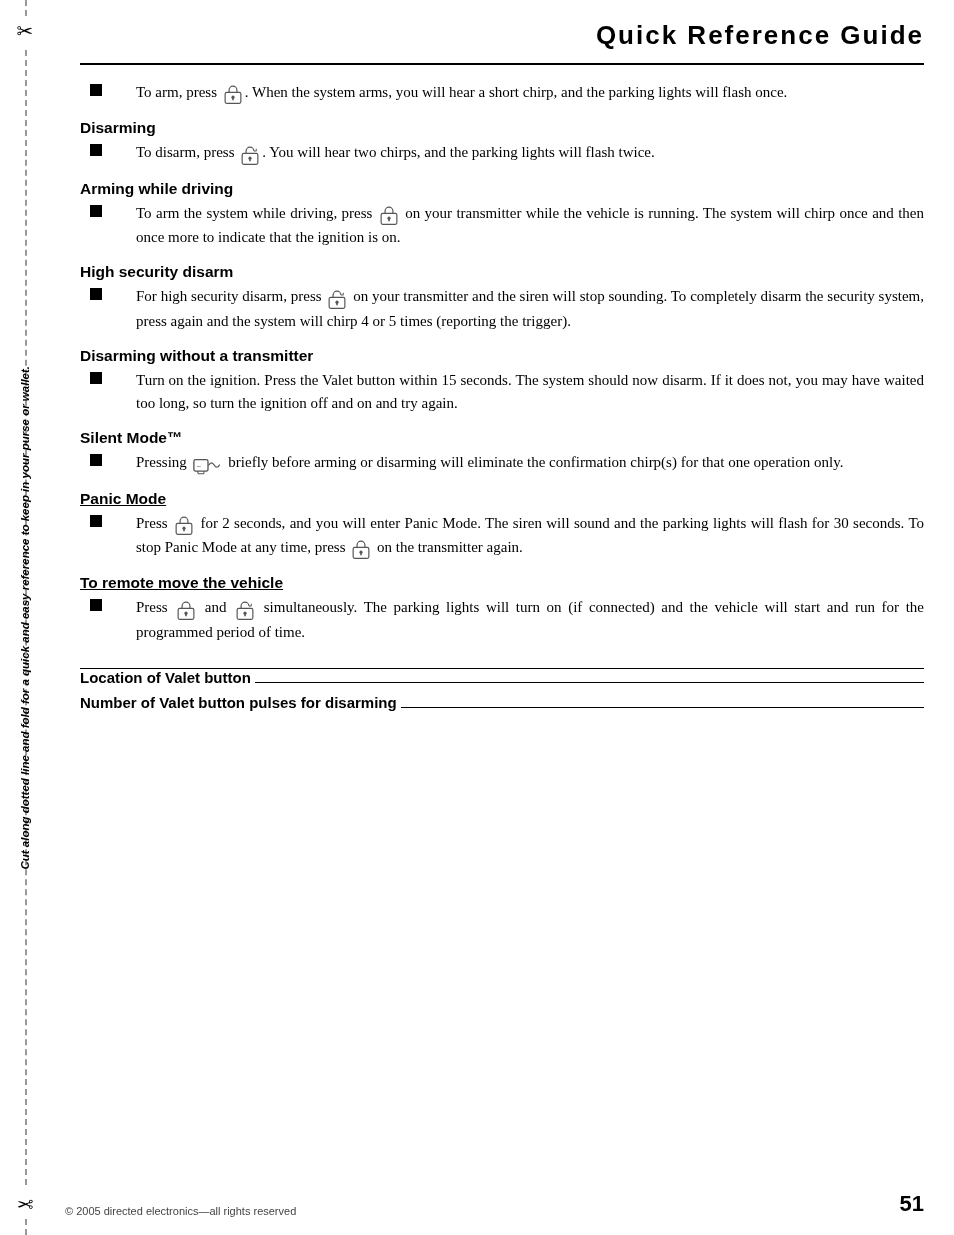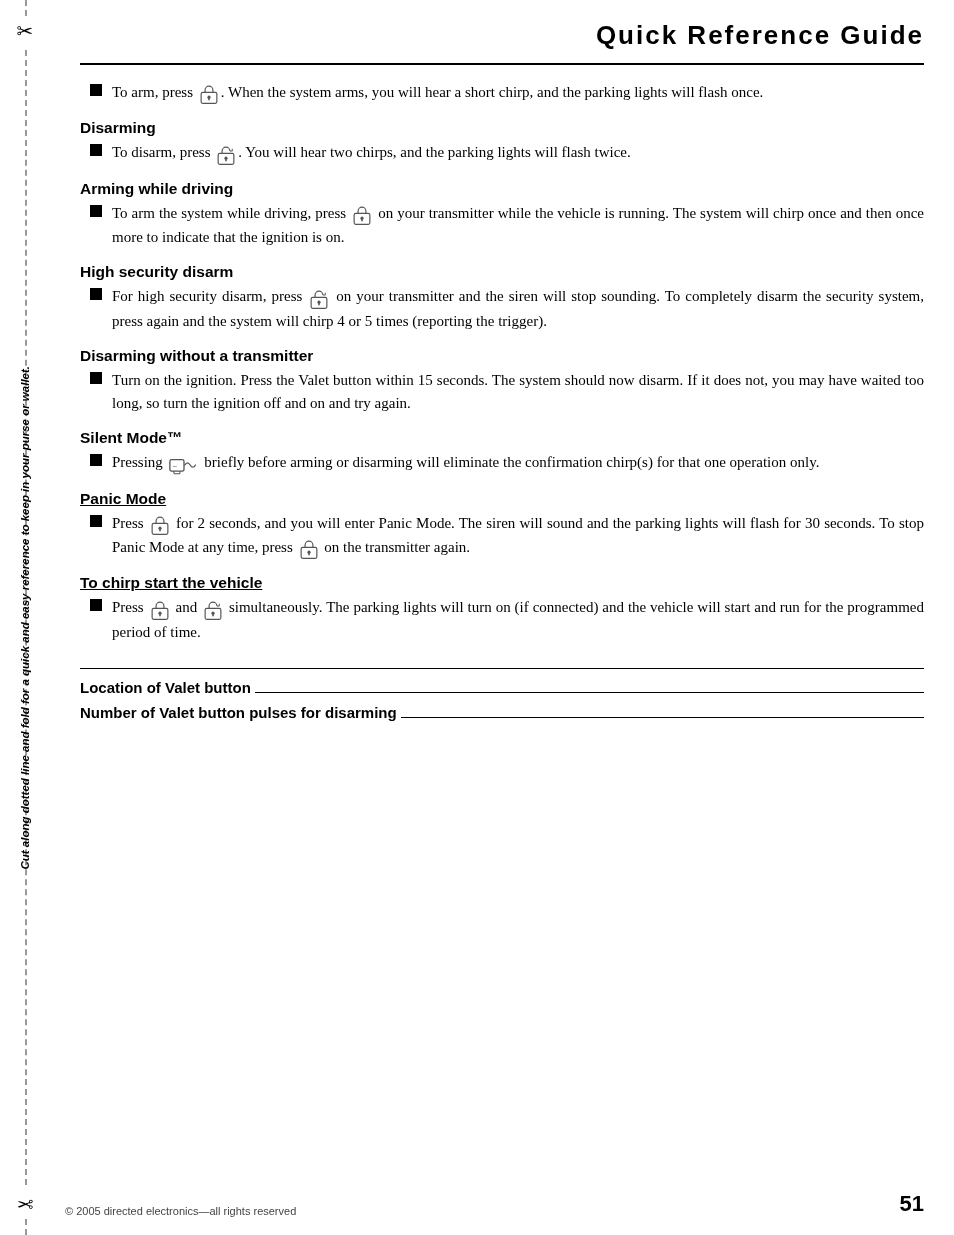--- a/index.html
+++ b/index.html
@@ -49,40 +49,40 @@
       font-size: 15.5px;
       font-family: Arial, sans-serif;
       margin-bottom: 4px;
     }
 
     
     .bullet-item {
       display: flex;
       align-items: flex-start;
       margin-left: 10px;
+      gap: 24px;
     }
     .bullet-square {
       flex-shrink: 0;
       width: 12px;
       height: 12px;
       background: #000;
       margin-top: 3px;
       margin-right: 10px;
     }
     .bullet-text {
       flex: 1;
       line-height: 1.55;
       text-align: justify;
     }
 
     
     .bottom-section {
       margin-top: 24px;
       border-top: 1px solid #000;
-      padding-top: 10px;
     }
     .fill-line {
       display: flex;
       align-items: baseline;
       margin-bottom: 8px;
     }
     .fill-line-label {
       font-weight: bold;
       font-size: 15px;
       font-family: Arial, sans-serif;
@@ -233,21 +233,21 @@
       <rect x="11" y="19" width="2" height="3" fill="#555"></rect>
     </svg></span> for 2 seconds, and you will enter Panic Mode. The siren will sound and the parking lights will flash for 30 seconds. To stop Panic Mode at any time, press <span style="display: inline-block; vertical-align: middle; margin: 0px 2px;"><svg viewBox="0 0 24 28" xmlns="http://www.w3.org/2000/svg" style="width:20px;height:22px;vertical-align:middle;">
       <rect x="2" y="12" width="20" height="14" rx="2" fill="none" stroke="#555" stroke-width="1.5"></rect>
       <path d="M7 12 V9 a5 5 0 0 1 10 0 V12" fill="none" stroke="#555" stroke-width="1.5"></path>
       <circle cx="12" cy="18" r="2" fill="#555"></circle>
       <rect x="11" y="19" width="2" height="3" fill="#555"></rect>
     </svg></span> on the transmitter again.</span></div>
         </div>
       </div>
       <div class="section">
-        <div class="section-title" style="text-decoration: underline;">To chirp start the vehicle</div>
+        <div class="section-title" style="text-decoration: underline;">To remote move the vehicle</div>
         <div class="bullet-item">
           <div class="bullet-square"></div>
           <div class="bullet-text"><span>Press <span style="display: inline-block; vertical-align: middle; margin: 0px 2px;"><svg viewBox="0 0 24 28" xmlns="http://www.w3.org/2000/svg" style="width:20px;height:22px;vertical-align:middle;">
       <rect x="2" y="12" width="20" height="14" rx="2" fill="none" stroke="#555" stroke-width="1.5"></rect>
       <path d="M7 12 V9 a5 5 0 0 1 10 0 V12" fill="none" stroke="#555" stroke-width="1.5"></path>
       <circle cx="12" cy="18" r="2" fill="#555"></circle>
       <rect x="11" y="19" width="2" height="3" fill="#555"></rect>
     </svg></span> and <span style="display: inline-block; vertical-align: middle; margin: 0px 2px;"><svg viewBox="0 0 24 28" xmlns="http://www.w3.org/2000/svg" style="width:20px;height:22px;vertical-align:middle;">
       <rect x="2" y="12" width="20" height="14" rx="2" fill="none" stroke="#555" stroke-width="1.5"></rect>
       <path d="M7 12 V9 a5 5 0 0 1 10 0" fill="none" stroke="#555" stroke-width="1.5"></path>

